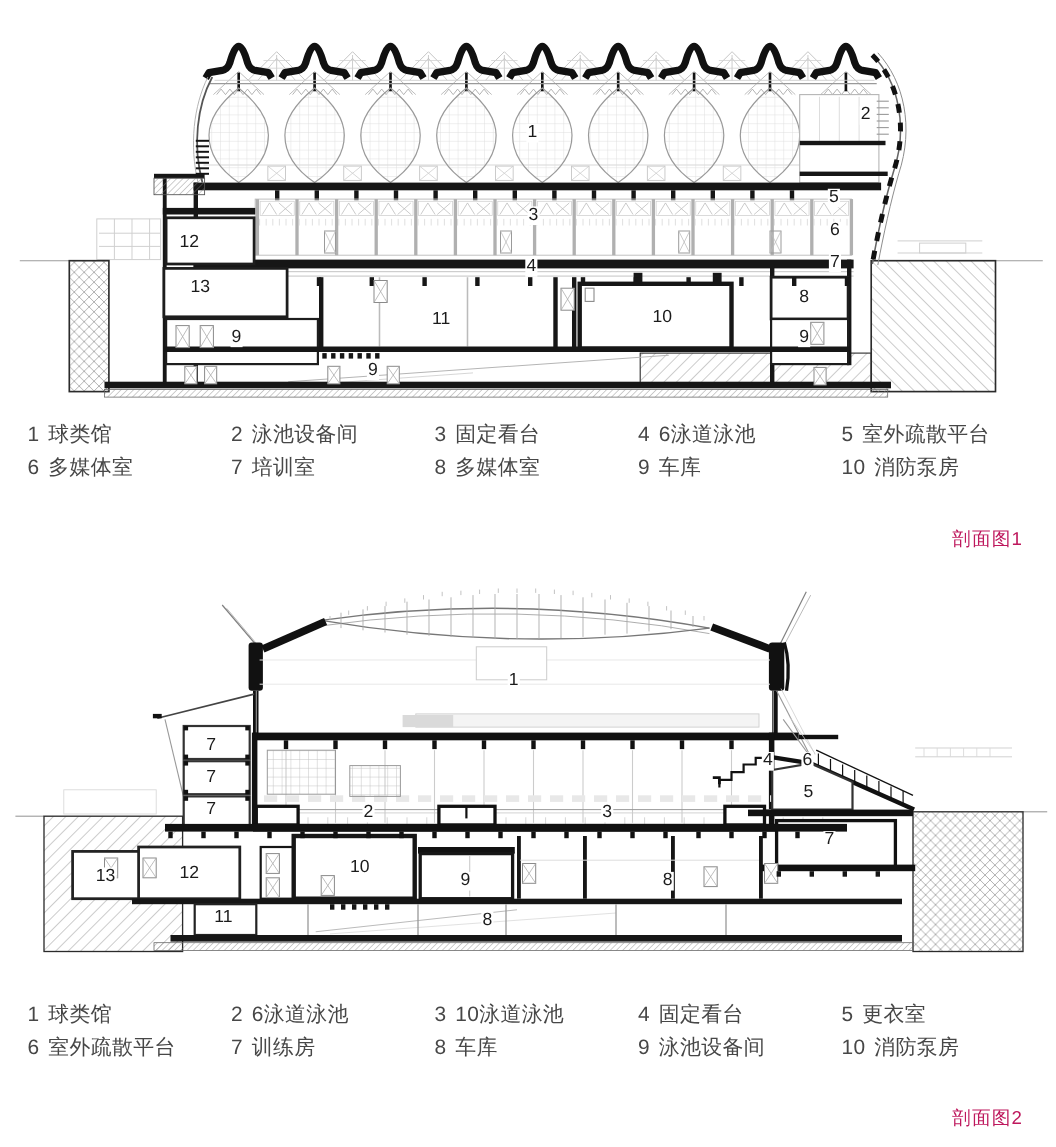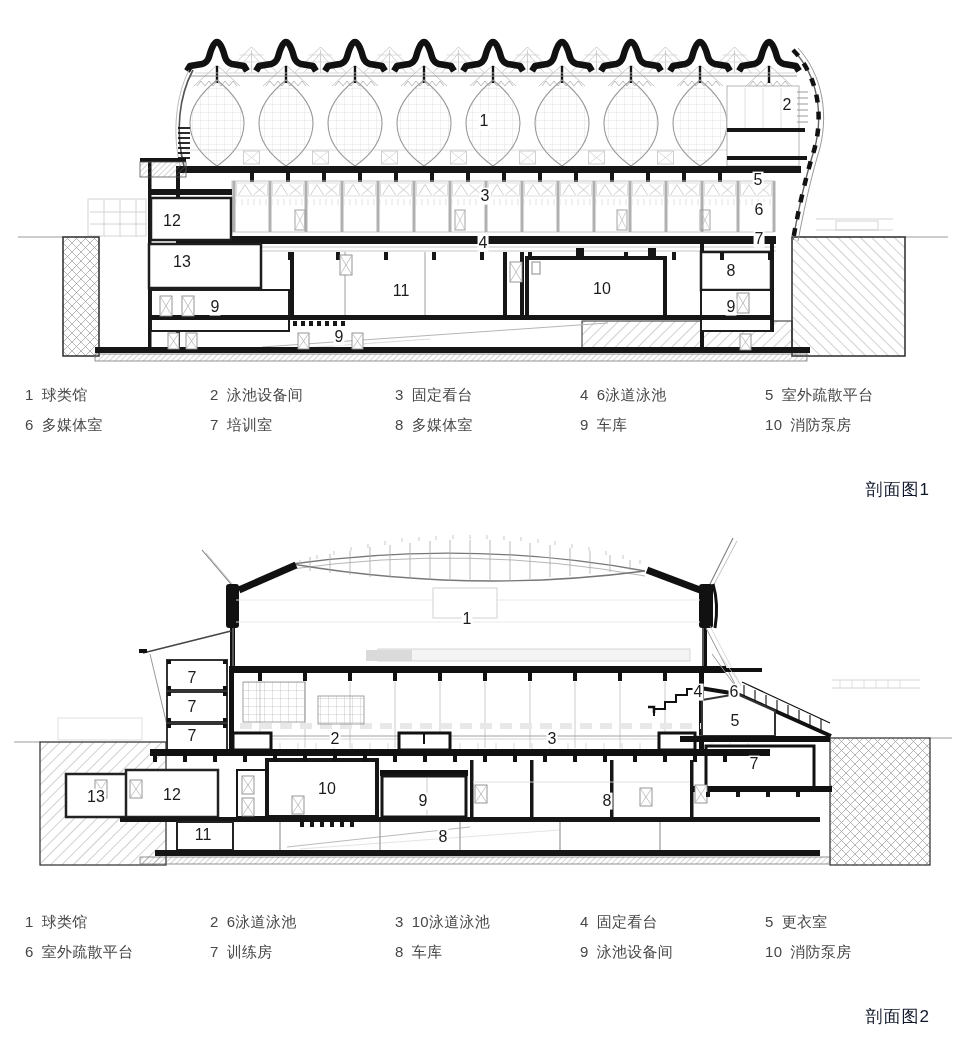--- a/index.html
+++ b/index.html
@@ -6,23 +6,23 @@
   .page{position:relative;width:960px;height:1043px;background:#fff;overflow:hidden;
         font-family:"Liberation Sans","DejaVu Sans",sans-serif}
   svg.fig{position:absolute;left:0;display:block}
   #fig1{top:0}
   #fig2{top:530px}
   .legend{position:absolute;left:0;width:960px}
   #legend1{top:380px}
   #legend2{top:907px}
   .lrow{display:grid;grid-template-columns:185px 185px 185px 185px 185px;
         padding-left:25px;height:30px;align-items:center}
-  .litem{font-size:15px;color:#474747;white-space:nowrap;letter-spacing:.3px}
+  .litem{font-size:19px;color:#474747;white-space:nowrap;letter-spacing:.3px}
   .litem .num{display:inline-block;margin-right:8px;color:#474747}
-  .caption{position:absolute;right:30px;font-size:17px;color:#0f172a;letter-spacing:1px}
+  .caption{position:absolute;right:30px;font-size:17px;color:#be185d;letter-spacing:1px}
   #caption1{top:478px}
   #caption2{top:1005px}
   .ann{position:absolute;transform:translate(-50%,-50%);font-size:16px;line-height:1.05;
        color:#1b1b1b;background:#fff;padding:0 1px;white-space:nowrap}
   #annotations{position:absolute;left:0;top:0;width:960px;height:1043px;pointer-events:none}
 </style>
 </head>
 <body>
 
 <div class="page">

